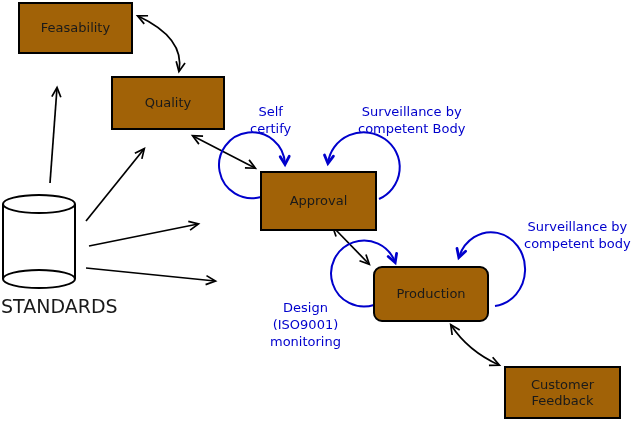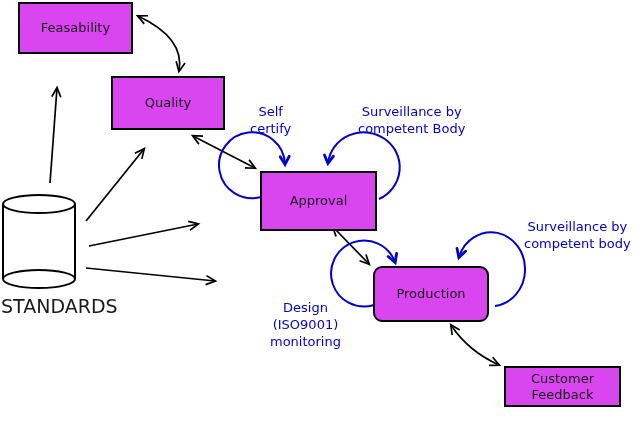--- a/index.html
+++ b/index.html
@@ -7,21 +7,21 @@
     position:relative;
     width:633px;height:421px;
     background:#ffffff;
     font-family:"DejaVu Sans","Liberation Sans",sans-serif;
     overflow:hidden;
   }
   #wires{position:absolute;left:0;top:0;}
   .node{
     position:absolute;
     border:2px solid #000;
-    background:#d946ef;
+    background:#a16207;
     display:flex;align-items:center;justify-content:center;
     font-size:13px;color:#1a1a1a;
     text-align:center;
     white-space:pre-line;
     line-height:16px;
     box-sizing:border-box;
   }
   .annot{
     position:absolute;
     color:#0000cc;
@@ -32,21 +32,21 @@
   }
   .plainlabel{
     position:absolute;
     color:#1a1a1a;
     font-size:19px;
   }
   #node-feasibility{left:18px;top:2px;width:115px;height:52px;}
   #node-design{left:111px;top:76px;width:114px;height:54px;}
   #node-approval{left:260px;top:171px;width:117px;height:60px;}
   #node-production{left:373px;top:266px;width:116px;height:56px;border-radius:9px;}
-  #node-customer{left:504px;top:366px;width:117px;height:41px;}
+  #node-customer{left:504px;top:366px;width:117px;height:53px;}
   #label-standards{left:1px;top:295px;}
   #annot-self-certify{left:250px;top:103px;}
   #annot-certification{left:358px;top:103px;}
   #annot-surveillance{left:524px;top:218px;}
   #annot-quality{left:270px;top:299px;}
 </style>
 </head>
 <body>
 
 <div id="canvas">

